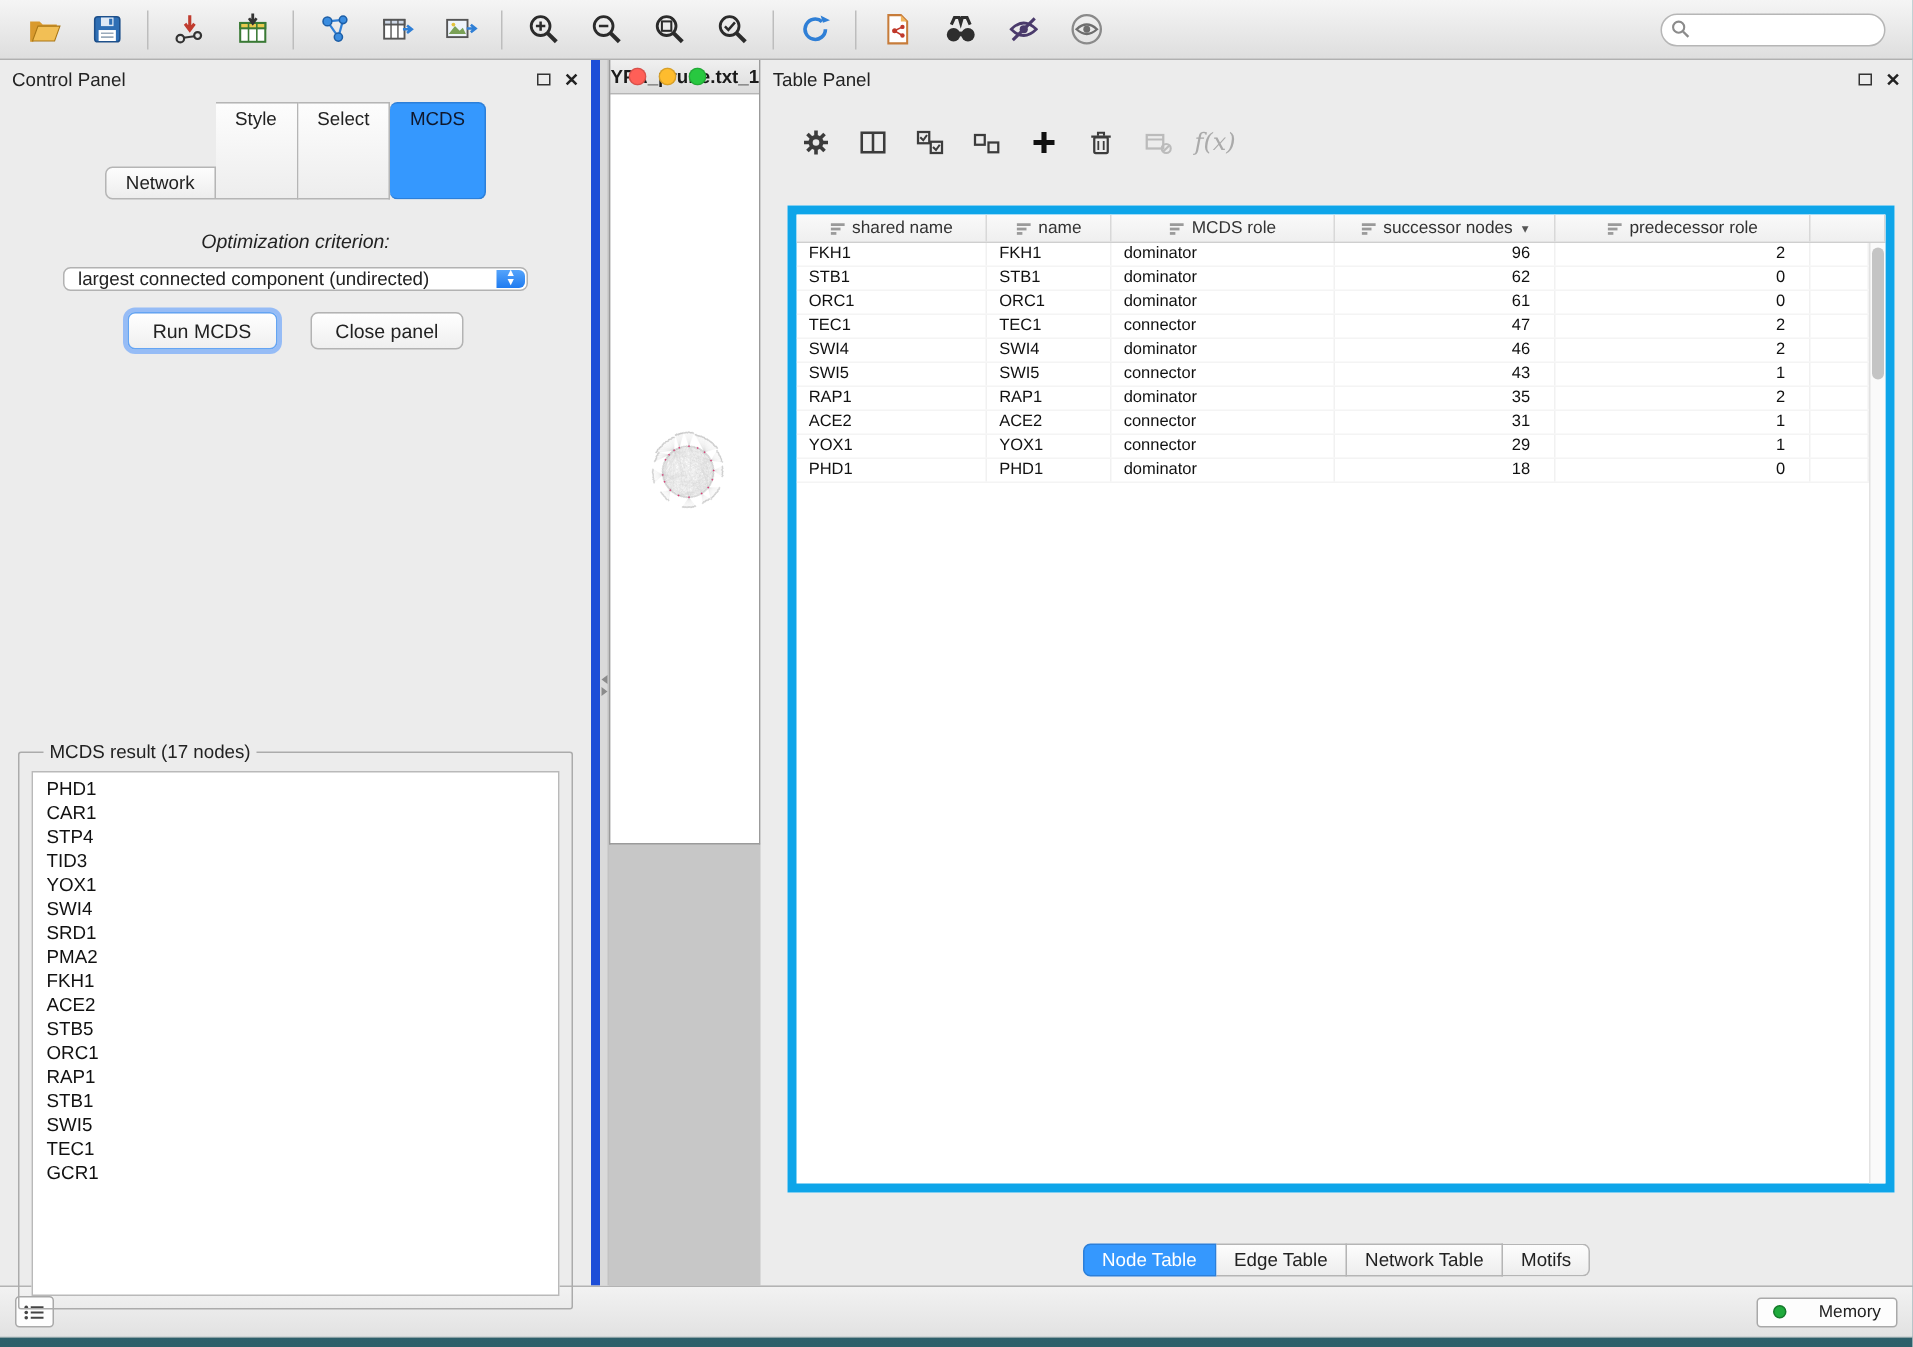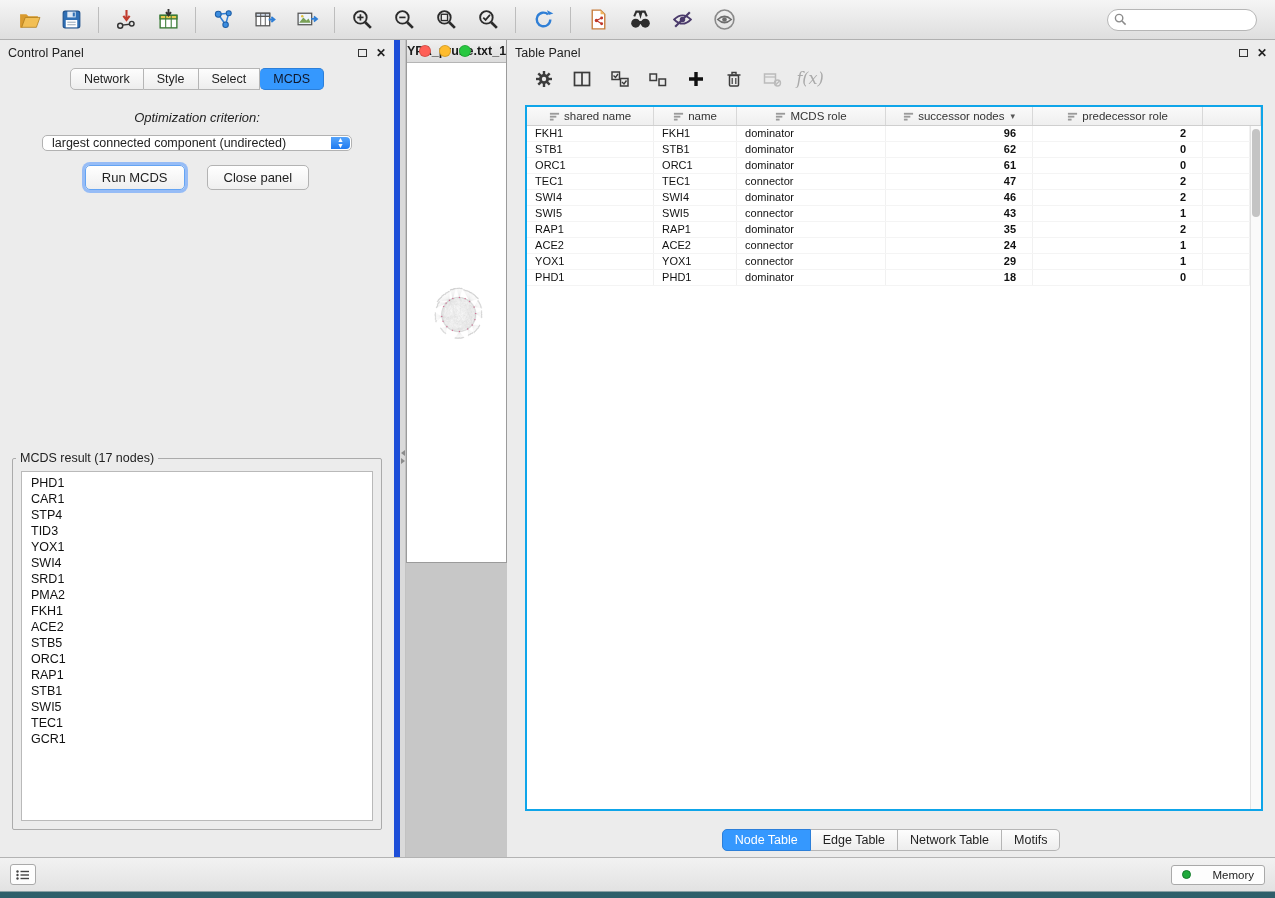--- a/index.html
+++ b/index.html
@@ -31,39 +31,39 @@
   #control-panel { width:400px; flex:0 0 auto; background:#ececec; display:flex; flex-direction:column; border-right:6px solid #1d4ed8;}
   .panel-header { height:25px; display:flex; align-items:center; padding:0 8px; font-size:12.5px; color:#222; flex:0 0 auto;}
   .panel-header .ph-title { flex:1; }
   .ph-icons { display:flex; align-items:center; gap:9px; }
   .float-box { width:9px; height:8px; border:1.4px solid #333; display:inline-block; }
   .close-x { font-size:12px; font-weight:bold; color:#222; line-height:1; }
 
   #cp-tabs { display:flex; justify-content:center; gap:0; padding:3px 0 6px; flex:0 0 auto;}
   .cp-tab { font-size:12.5px; padding:3px 13px; background:linear-gradient(#fdfdfd,#ededed);
             border:1px solid #b5b5b5; border-left:none; color:#222;}
-  .cp-tab:first-child { border-left:1px solid #b5b5b5; border-radius:5px 0 0 5px; }
+  .cp-tab:first-child { border-left:1px solid #b5b5b5; border-radius:5px 0 0 5px;margin-top:43px; }
   .cp-tab:last-child { border-radius:0 5px 5px 0; }
   .cp-tab.active { background:#3598fe; color:#0f172a; border-color:#2c7fd9; border-radius:5px; }
 
   #cp-content { flex:1; display:flex; flex-direction:column; padding:14px 12px 18px; min-height:0;}
   .opt-label { text-align:center; font-size:13px; margin-bottom:10px;font-style:italic; }
   .combo { height:16px; margin:0 30px 14px; background:#fff; border:1px solid #b2b2b2; border-radius:5px;
            display:flex; align-items:center; position:relative; font-size:12.5px; padding-left:9px;}
   .combo .stepper { position:absolute; right:1px; top:1px; bottom:1px; width:19px; border-radius:0 4px 4px 0;
            background:linear-gradient(#55a4fb,#1f7bf0); display:flex; flex-direction:column; align-items:center; justify-content:center; color:#fff;}
   .combo .stepper span { font-size:7px; line-height:6px; }
   .btn-row { display:flex; justify-content:center; gap:22px; margin-bottom:6px; }
   .mac-btn { font-size:13px; padding:4px 16px; background:linear-gradient(#ffffff,#efefef);
              border:1px solid #b3b3b3; border-radius:5px; color:#222; }
   .mac-btn.focused { box-shadow:0 0 0 3px rgba(80,150,255,.55); border-color:#64a4f3; }
 
   #mcds-group { margin-top:262px; position:relative; border:1px solid #ababab; border-radius:2px;
                 height:372px; padding:12px 8px 8px; flex:0 0 auto;}
-  #mcds-group .legend { position:absolute; top:-8px; left:3px; background:#ececec; padding:0 4px; font-size:12.5px;}
+  #mcds-group .legend { position:absolute; top:-8px; left:16px; background:#ececec; padding:0 4px; font-size:12.5px;}
   #mcds-list { background:#fff; border:1px solid #b9b9b9; height:100%; overflow:hidden; padding:3px 0 0 9px;}
   .mcds-item { font-size:12.5px; line-height:16px; color:#111; }
 
   
   #v-split { width:6px; background:#dadada; border-right:1px solid #c2c2c2; position:relative; flex:0 0 auto;}
   #v-split .grip { position:absolute; top:410px; left:0; width:6px; height:14px; display:flex; flex-direction:column; gap:2px; align-items:center;}
   #v-split .grip i { width:0; height:0; border-top:3px solid transparent; border-bottom:3px solid transparent; border-right:4px solid #8b8b8b;}
   #v-split .grip i.r { transform:rotate(180deg); }
 
   
@@ -72,37 +72,37 @@
   #net-titlebar { height:23px; background:linear-gradient(#f0f0f0,#dcdcdc); border-bottom:1px solid #b5b5b5;
                   position:relative; display:flex; align-items:center; justify-content:center; flex:0 0 auto;}
   .traffic { position:absolute; left:12px; top:5px; display:flex; gap:8px; }
   .traffic span { width:12px; height:12px; border-radius:50%; display:inline-block; border:0.5px solid rgba(0,0,0,.15);}
   .tl-red { background:#ff5f57; } .tl-yellow { background:#febc2e; } .tl-green { background:#28c840; }
   #net-title { font-size:12.5px; font-weight:600; color:#1a1a1a; }
   #net-canvas { flex:1; background:#fff; position:relative; min-height:0;}
   #net-svg { position:absolute; inset:0; width:100%; height:100%; }
 
   
-  #table-panel { flex:1; background:#ececec; display:flex; flex-direction:column; min-height:0;}
+  #table-panel { flex:1; background:#ececec; display:flex; flex-direction:column; min-height:0;gap:16px;}
   #tp-toolbar { height:40px; display:flex; align-items:center; gap:4px; padding:0 0 0 20px; flex:0 0 auto;}
   .tp-btn { width:34px; height:32px; border:none; background:transparent; display:flex; align-items:flex-start; justify-content:center;}
   .tp-btn svg { width:20px; height:20px; }
   .fx { font-family:"DejaVu Serif", serif; font-style:italic; font-size:16px; color:#aaa; }
 
-  #table-box { margin:0 12px 16px 18px; background:#fff; border:2px solid #0ea5e9; flex:1; position:relative; overflow:hidden;}
+  #table-box { margin:0 12px 16px 18px; background:#fff; border:6px solid #0ea5e9; flex:1; position:relative; overflow:hidden;}
   .tgrid { display:grid; grid-template-columns:127px 83px 149px 147px 170px 1fr; }
   #tbl-head { background:linear-gradient(#fafafa,#efefef); border-bottom:1px solid #cfcfcf; height:19px;}
   .th { display:flex; align-items:center; justify-content:center; gap:4px; font-size:11.5px; color:#333;
         border-right:1px solid #d8d8d8; overflow:hidden; white-space:nowrap;}
   .th .sort-ic svg { width:11px; height:11px; display:block; }
   .th .chev { font-size:9px; color:#555; margin-left:2px; }
   #tbl-body { position:absolute; top:19px; left:0; right:11px; bottom:0; overflow:hidden;}
   .tr { height:16px; border-bottom:1px solid #f4f4f4; }
   .td { font-size:11px; color:#111; padding:1px 8px; border-right:1px solid #f1f1f1; white-space:nowrap; overflow:hidden;}
-  .td.num { text-align:right; padding-right:16px;font-weight:bold; }
+  .td.num { text-align:right; padding-right:16px; }
   .vscroll { position:absolute; top:19px; right:0; bottom:0; width:11px; background:#fafafa; border-left:1px solid #e2e2e2;}
   .vthumb { position:absolute; top:3px; left:1px; width:8px; height:88px; background:#c4c4c4; border-radius:4px;}
 
   #table-tabs { height:30px; display:flex; justify-content:center; align-items:center; padding-bottom:4px; flex:0 0 auto;}
   .t-tab { font-size:12.5px; padding:3px 12px; background:linear-gradient(#fdfdfd,#ededed);
            border:1px solid #b5b5b5; border-left:none; color:#222;}
   .t-tab:first-child { border-left:1px solid #b5b5b5; border-radius:5px 0 0 5px; }
   .t-tab:last-child { border-radius:0 5px 5px 0; }
   .t-tab.active { background:#3598fe; color:#fff; border-color:#2c7fd9; }
 
@@ -1477,21 +1477,21 @@
                 <div class="td">RAP1</div>
                 <div class="td">dominator</div>
                 <div class="td num">35</div>
                 <div class="td num">2</div>
                 <div class="td"></div>
               </div>
               <div class="tr tgrid">
                 <div class="td">ACE2</div>
                 <div class="td">ACE2</div>
                 <div class="td">connector</div>
-                <div class="td num">24</div>
+                <div class="td num">31</div>
                 <div class="td num">1</div>
                 <div class="td"></div>
               </div>
               <div class="tr tgrid">
                 <div class="td">YOX1</div>
                 <div class="td">YOX1</div>
                 <div class="td">connector</div>
                 <div class="td num">29</div>
                 <div class="td num">1</div>
                 <div class="td"></div>

